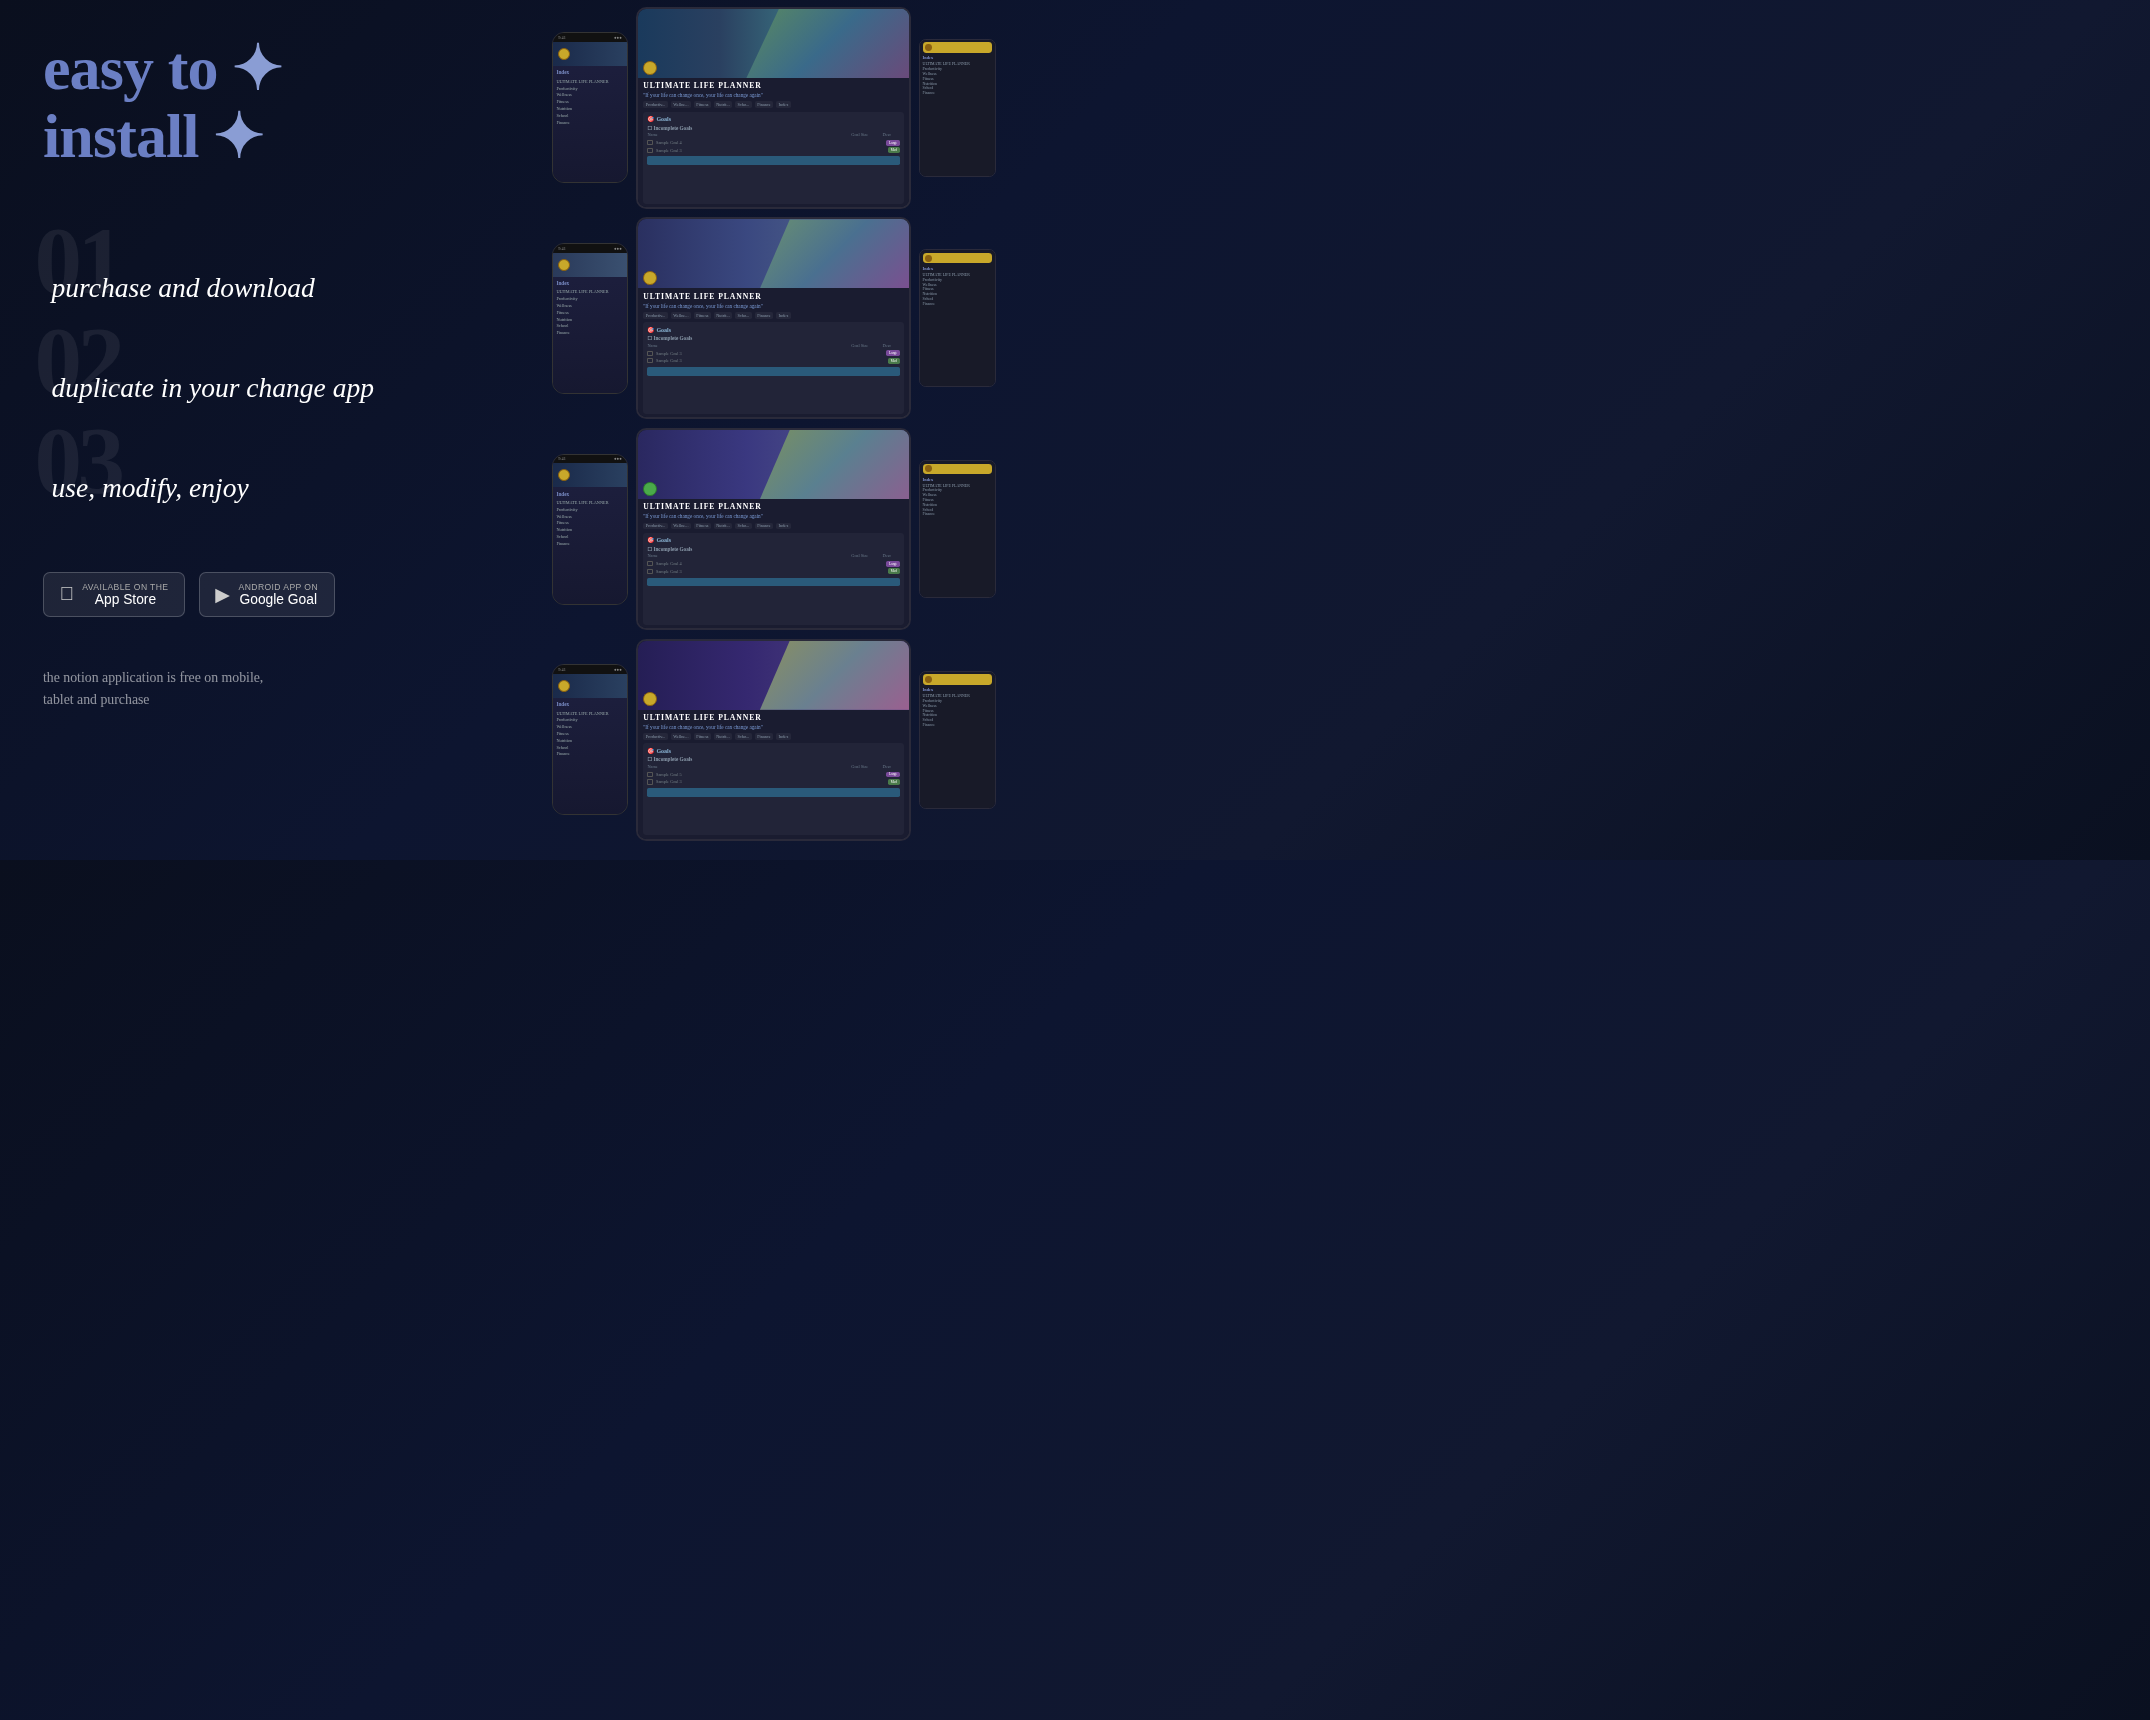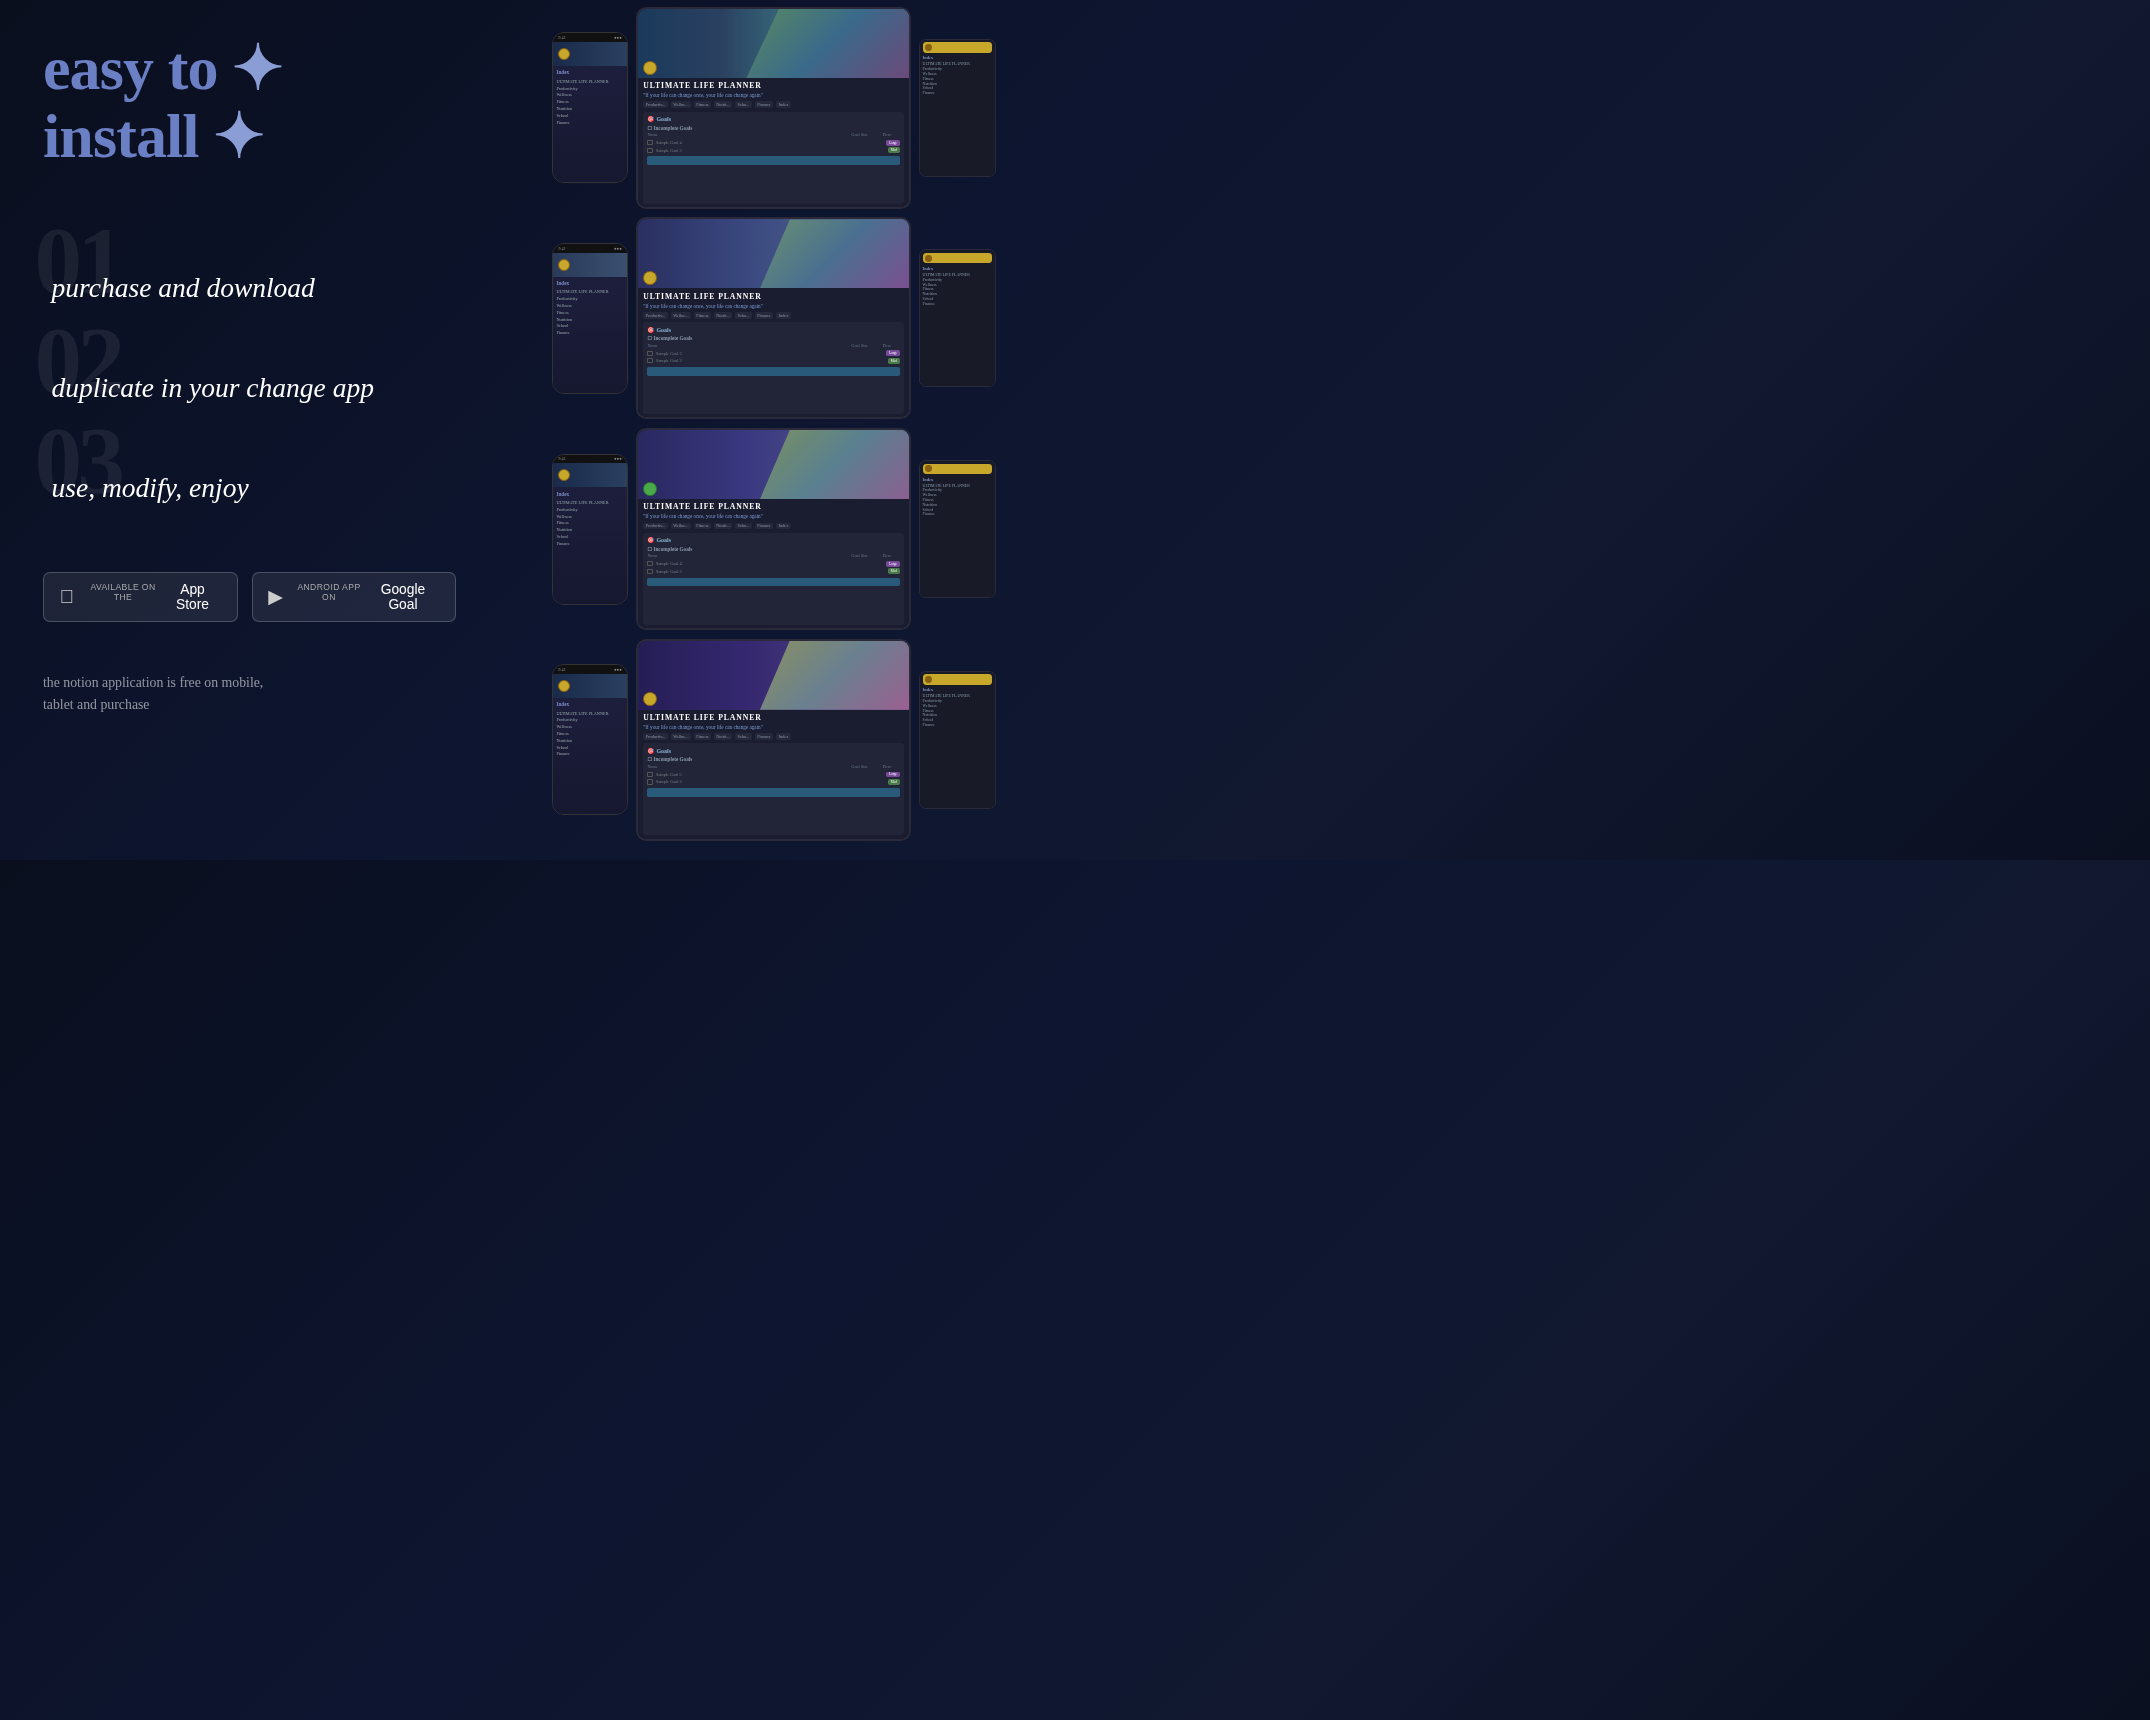--- a/index.html
+++ b/index.html
@@ -91,21 +91,21 @@
       cursor: pointer;
     }
 
     .store-btn .btn-icon {
       font-size: 19px;
       color: #ccc;
     }
 
     .store-btn .btn-texts {
       display: flex;
-      flex-direction: row;
+      flex-direction: column;
     }
 
     .store-btn .btn-sub {
       font-size: 8.6px;
       color: #aaa;
       text-transform: uppercase;
       letter-spacing: 0.4px;
     }
 
     .store-btn .btn-name {

